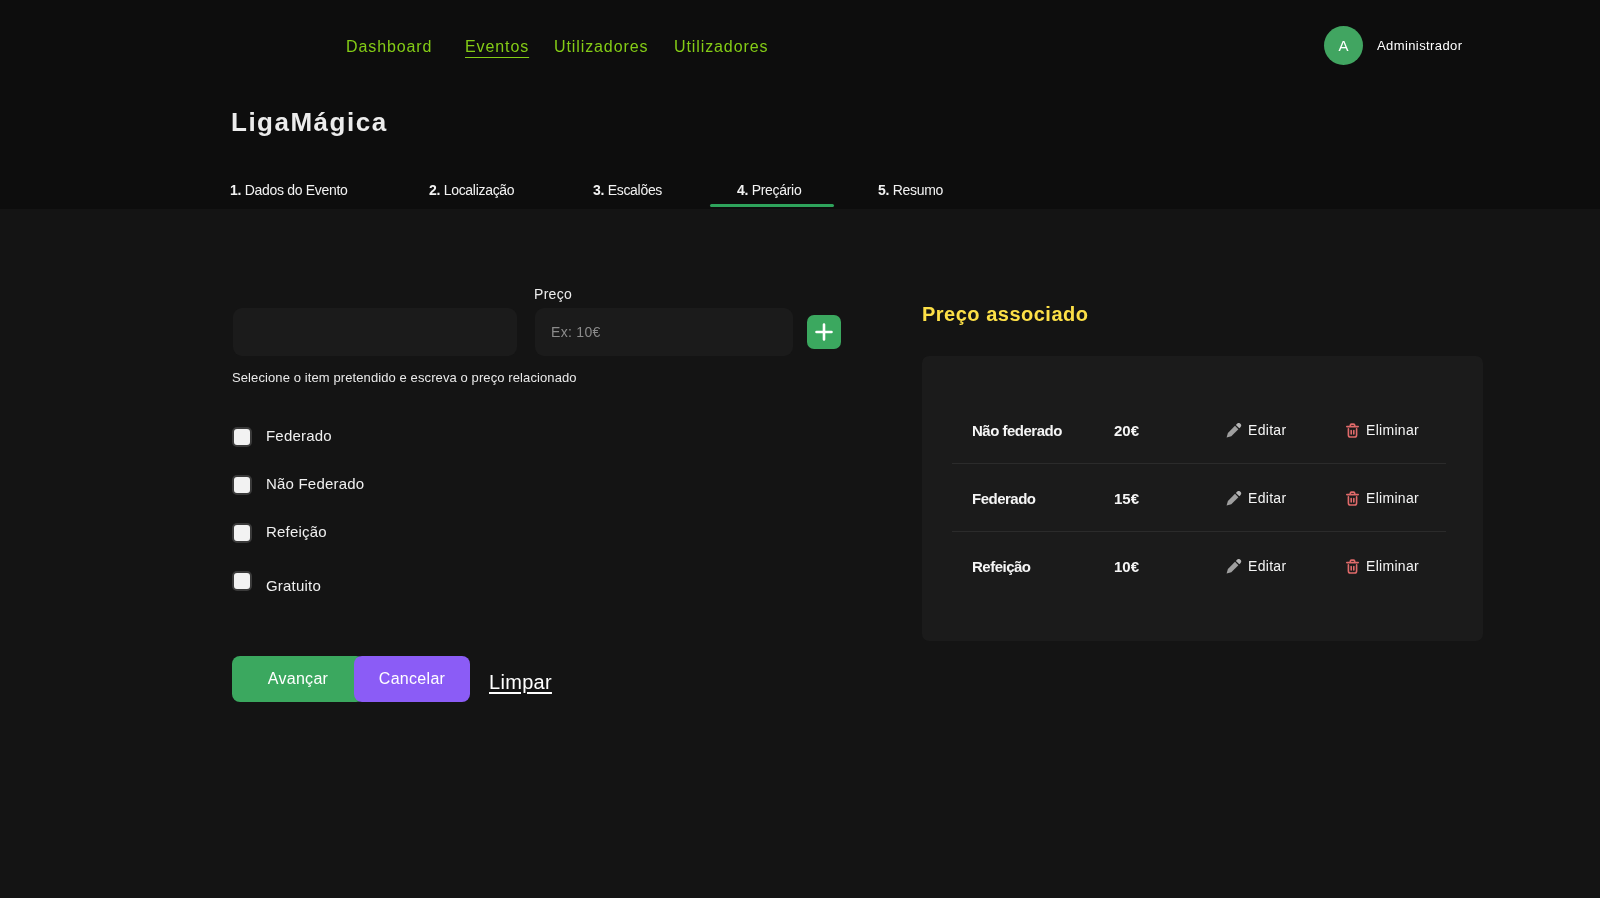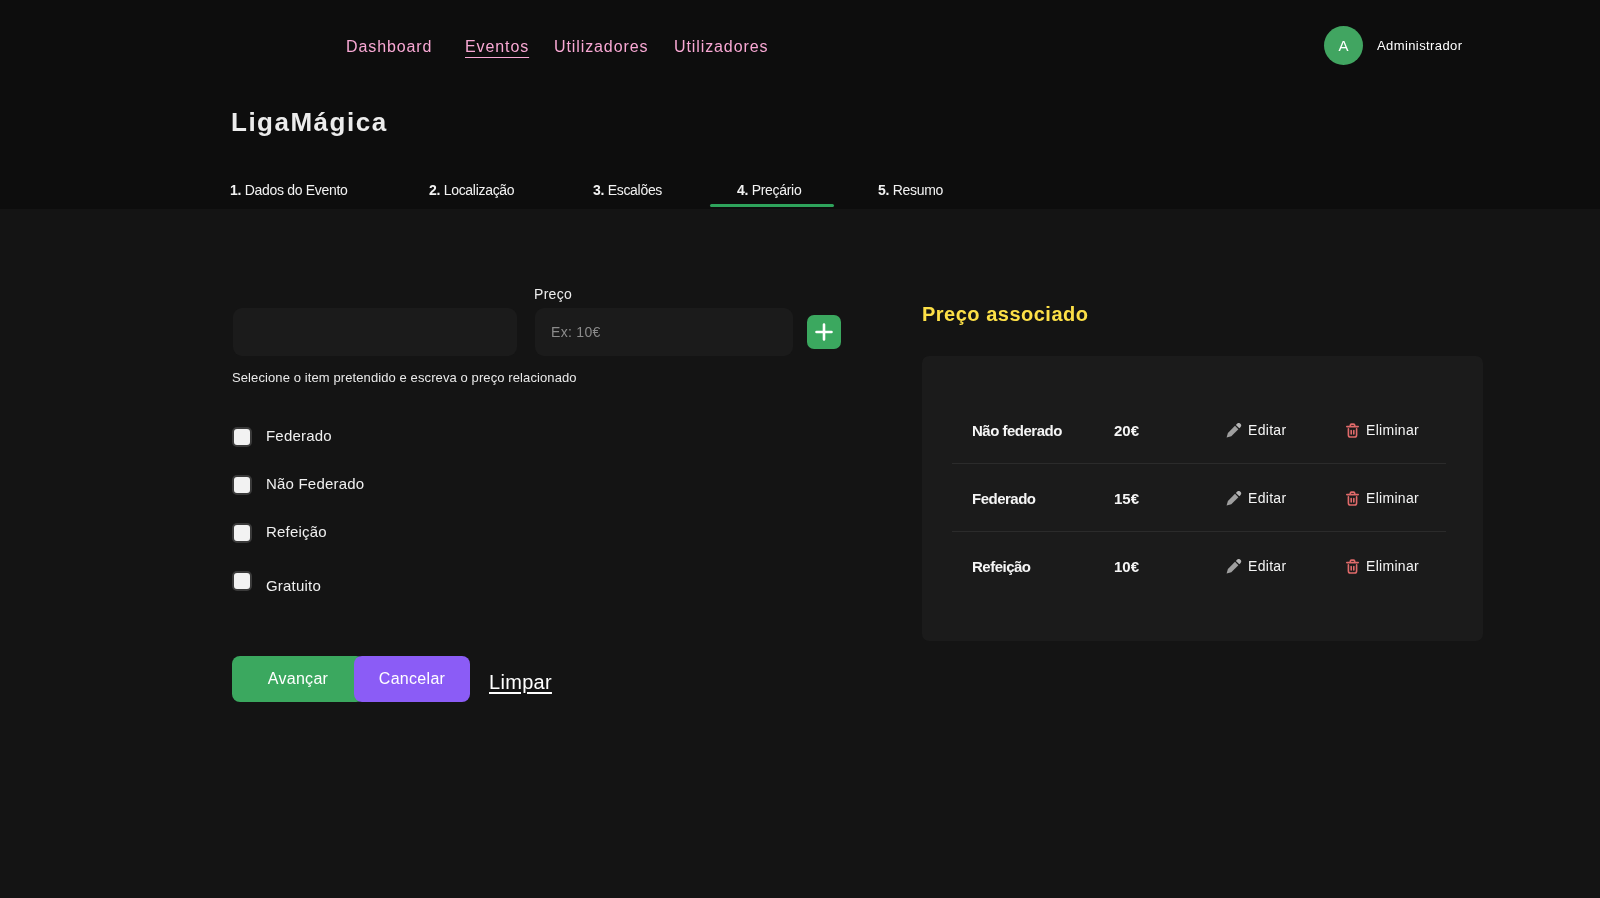--- a/index.html
+++ b/index.html
@@ -1,21 +1,21 @@
 <!DOCTYPE html>
 <html><head>
 <meta charset="utf-8">
 <style>
   * { margin:0; padding:0; box-sizing:border-box; }
   html,body { width:1600px; height:898px; background:#141414; overflow:hidden;
     font-family:"Liberation Sans", sans-serif; }
   .abs { position:absolute; }
   #page { position:relative; width:1600px; height:898px; }
   #header { position:absolute; left:0; top:0; width:1600px; height:209px; background:#0d0d0d; }
-  .navitem { position:absolute; top:39px; font-size:16px; line-height:1; color:#f9a8d4; letter-spacing:0.9px; }
+  .navitem { position:absolute; top:39px; font-size:16px; line-height:1; color:#84cc16; letter-spacing:0.9px; }
   .title { position:absolute; left:231px; top:109px; font-size:26px; line-height:1; font-weight:bold; color:#ececec; letter-spacing:1.5px; }
   .tab { position:absolute; top:183px; font-size:14px; line-height:1; color:#f2f2f2; letter-spacing:-0.3px; }
   .tab b { font-weight:bold; }
   .tabline { position:absolute; left:710px; top:204px; width:124px; height:3px; background:#2ea35b; border-radius:2px; }
   .input { position:absolute; top:308px; height:48px; background:#1b1b1b; border-radius:9px; }
   .plusbtn { position:absolute; left:807px; top:315px; width:34px; height:34px; background:#3ba85f; border-radius:7px; }
   .label { position:absolute; font-size:14px; line-height:1; color:#ededed; letter-spacing:0.3px; }
   .helper { position:absolute; left:232px; top:371px; font-size:13px; line-height:1; color:#e9e9e9; letter-spacing:0.1px;}
   .cb { position:absolute; left:232px; width:20px; height:20px; background:#f2f2f2; border:2px solid #3a3a3a; border-radius:5px; }
   .cblabel { position:absolute; left:266px; font-size:15px; line-height:1; color:#f0f0f0; letter-spacing:0.2px; }

